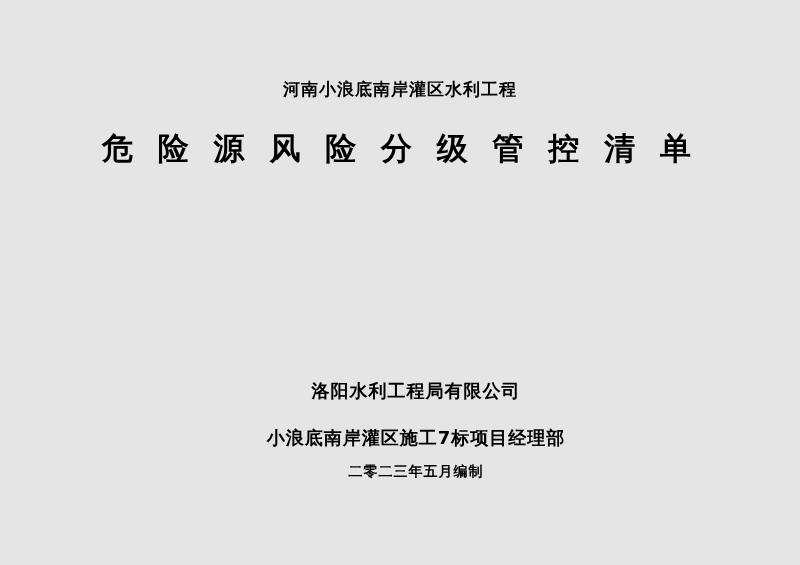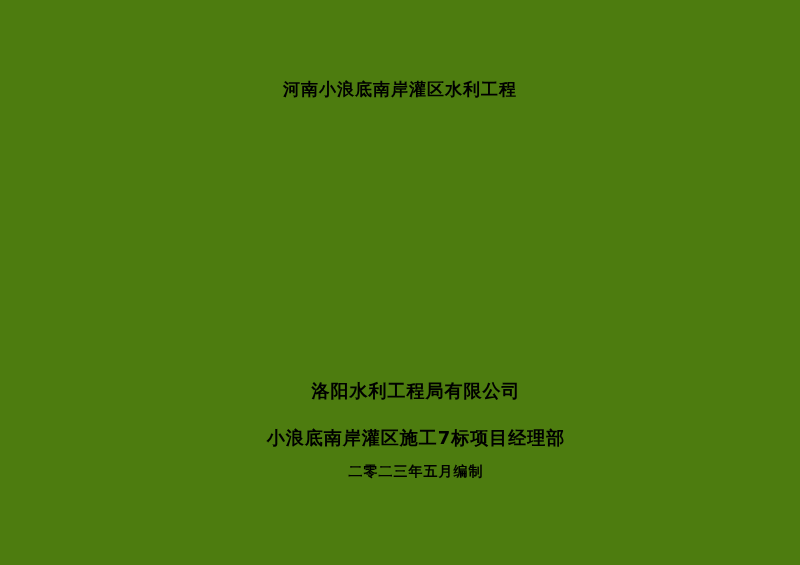--- a/index.html
+++ b/index.html
@@ -11,21 +11,21 @@
     width: 800px;
     height: 565px;
     font-family: "DejaVu Sans", "Liberation Sans", sans-serif;
     color: #000000;
     overflow: hidden;
   }
   .page {
     position: relative;
     width: 800px;
     height: 565px;
-    background: #4d7c0f;
+    background: #e5e5e5;
     box-sizing: border-box;
   }
   .cover-top {
     position: absolute;
     top: 0;
     left: 0;
     width: 800px;
     text-align: center;
   }
   .subtitle {
@@ -72,20 +72,21 @@
     line-height: 1.4;
   }
 </style>
 </head>
 <body>
 
 <div class="page">
 
   <div class="cover-top">
     <div class="subtitle">河南小浪底南岸灌区水利工程</div>
+    <div class="main-title">危 险 源 风 险 分 级 管 控 清 单</div>
   </div>
 
   <div class="cover-bottom">
     <div class="org-name">洛阳水利工程局有限公司</div>
     <div class="dept-name">小浪底南岸灌区施工7标项目经理部</div>
     <div class="date-line">二零二三年五月编制</div>
   </div>
 
 </div>
 

